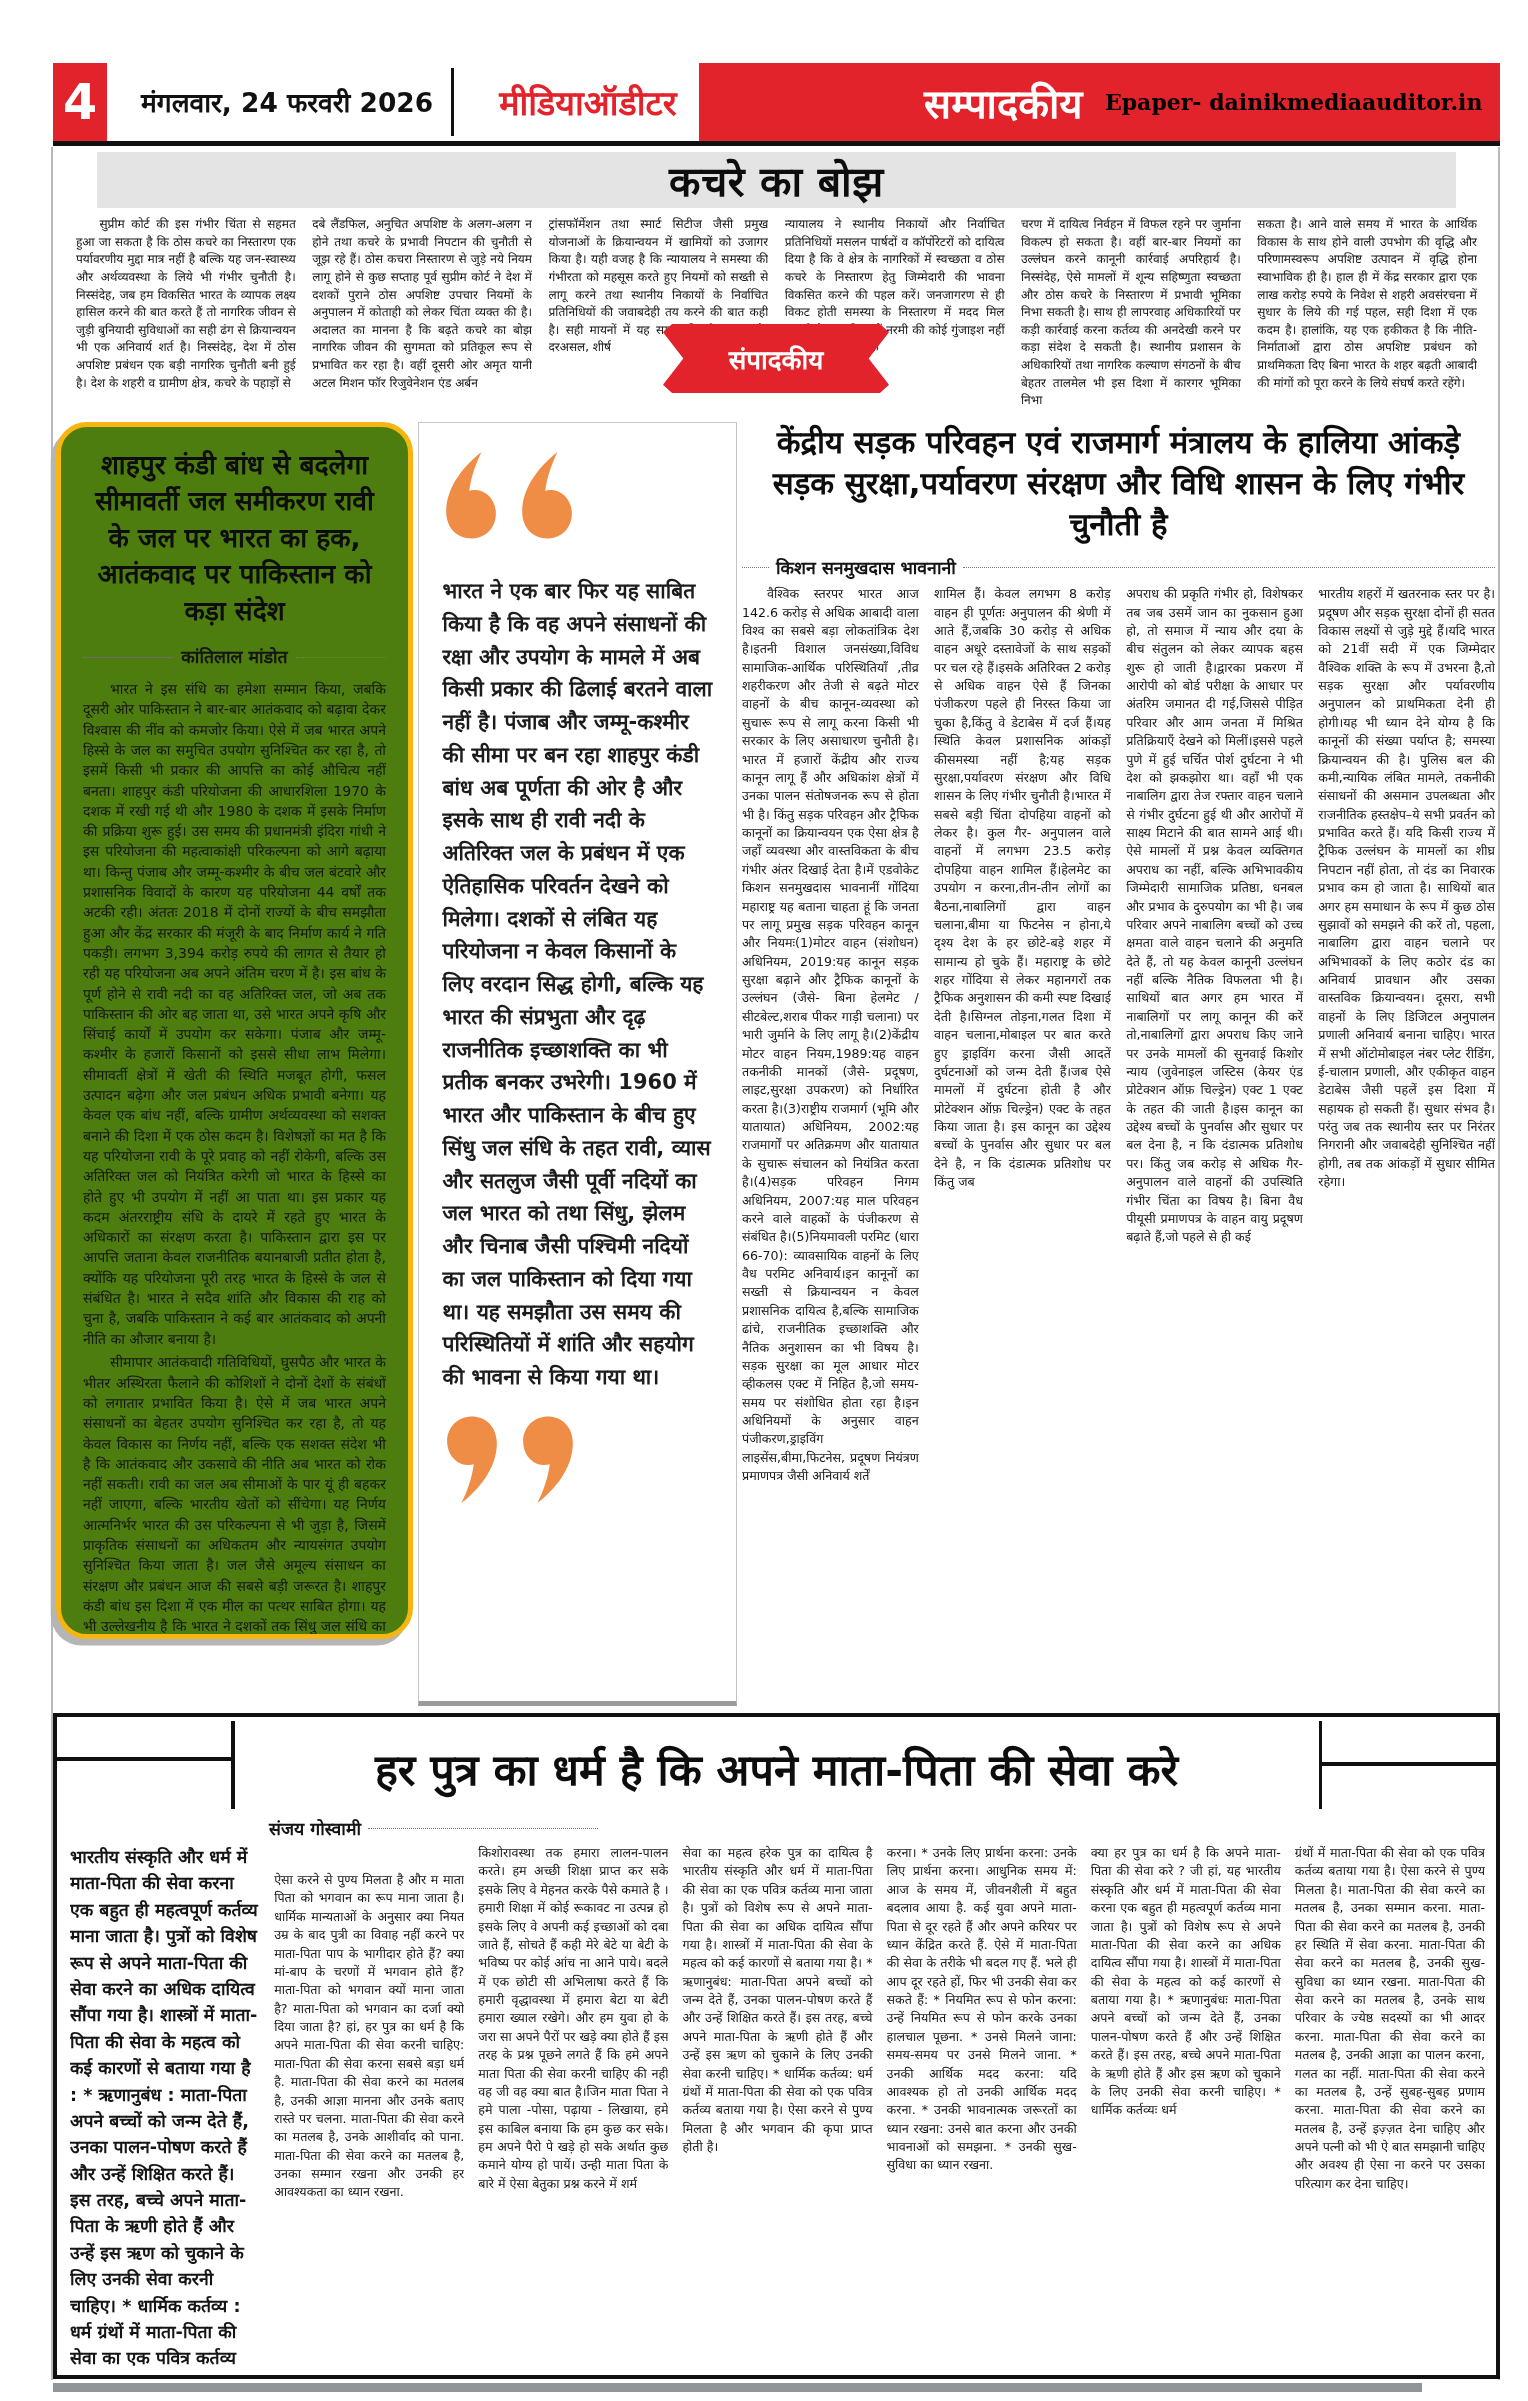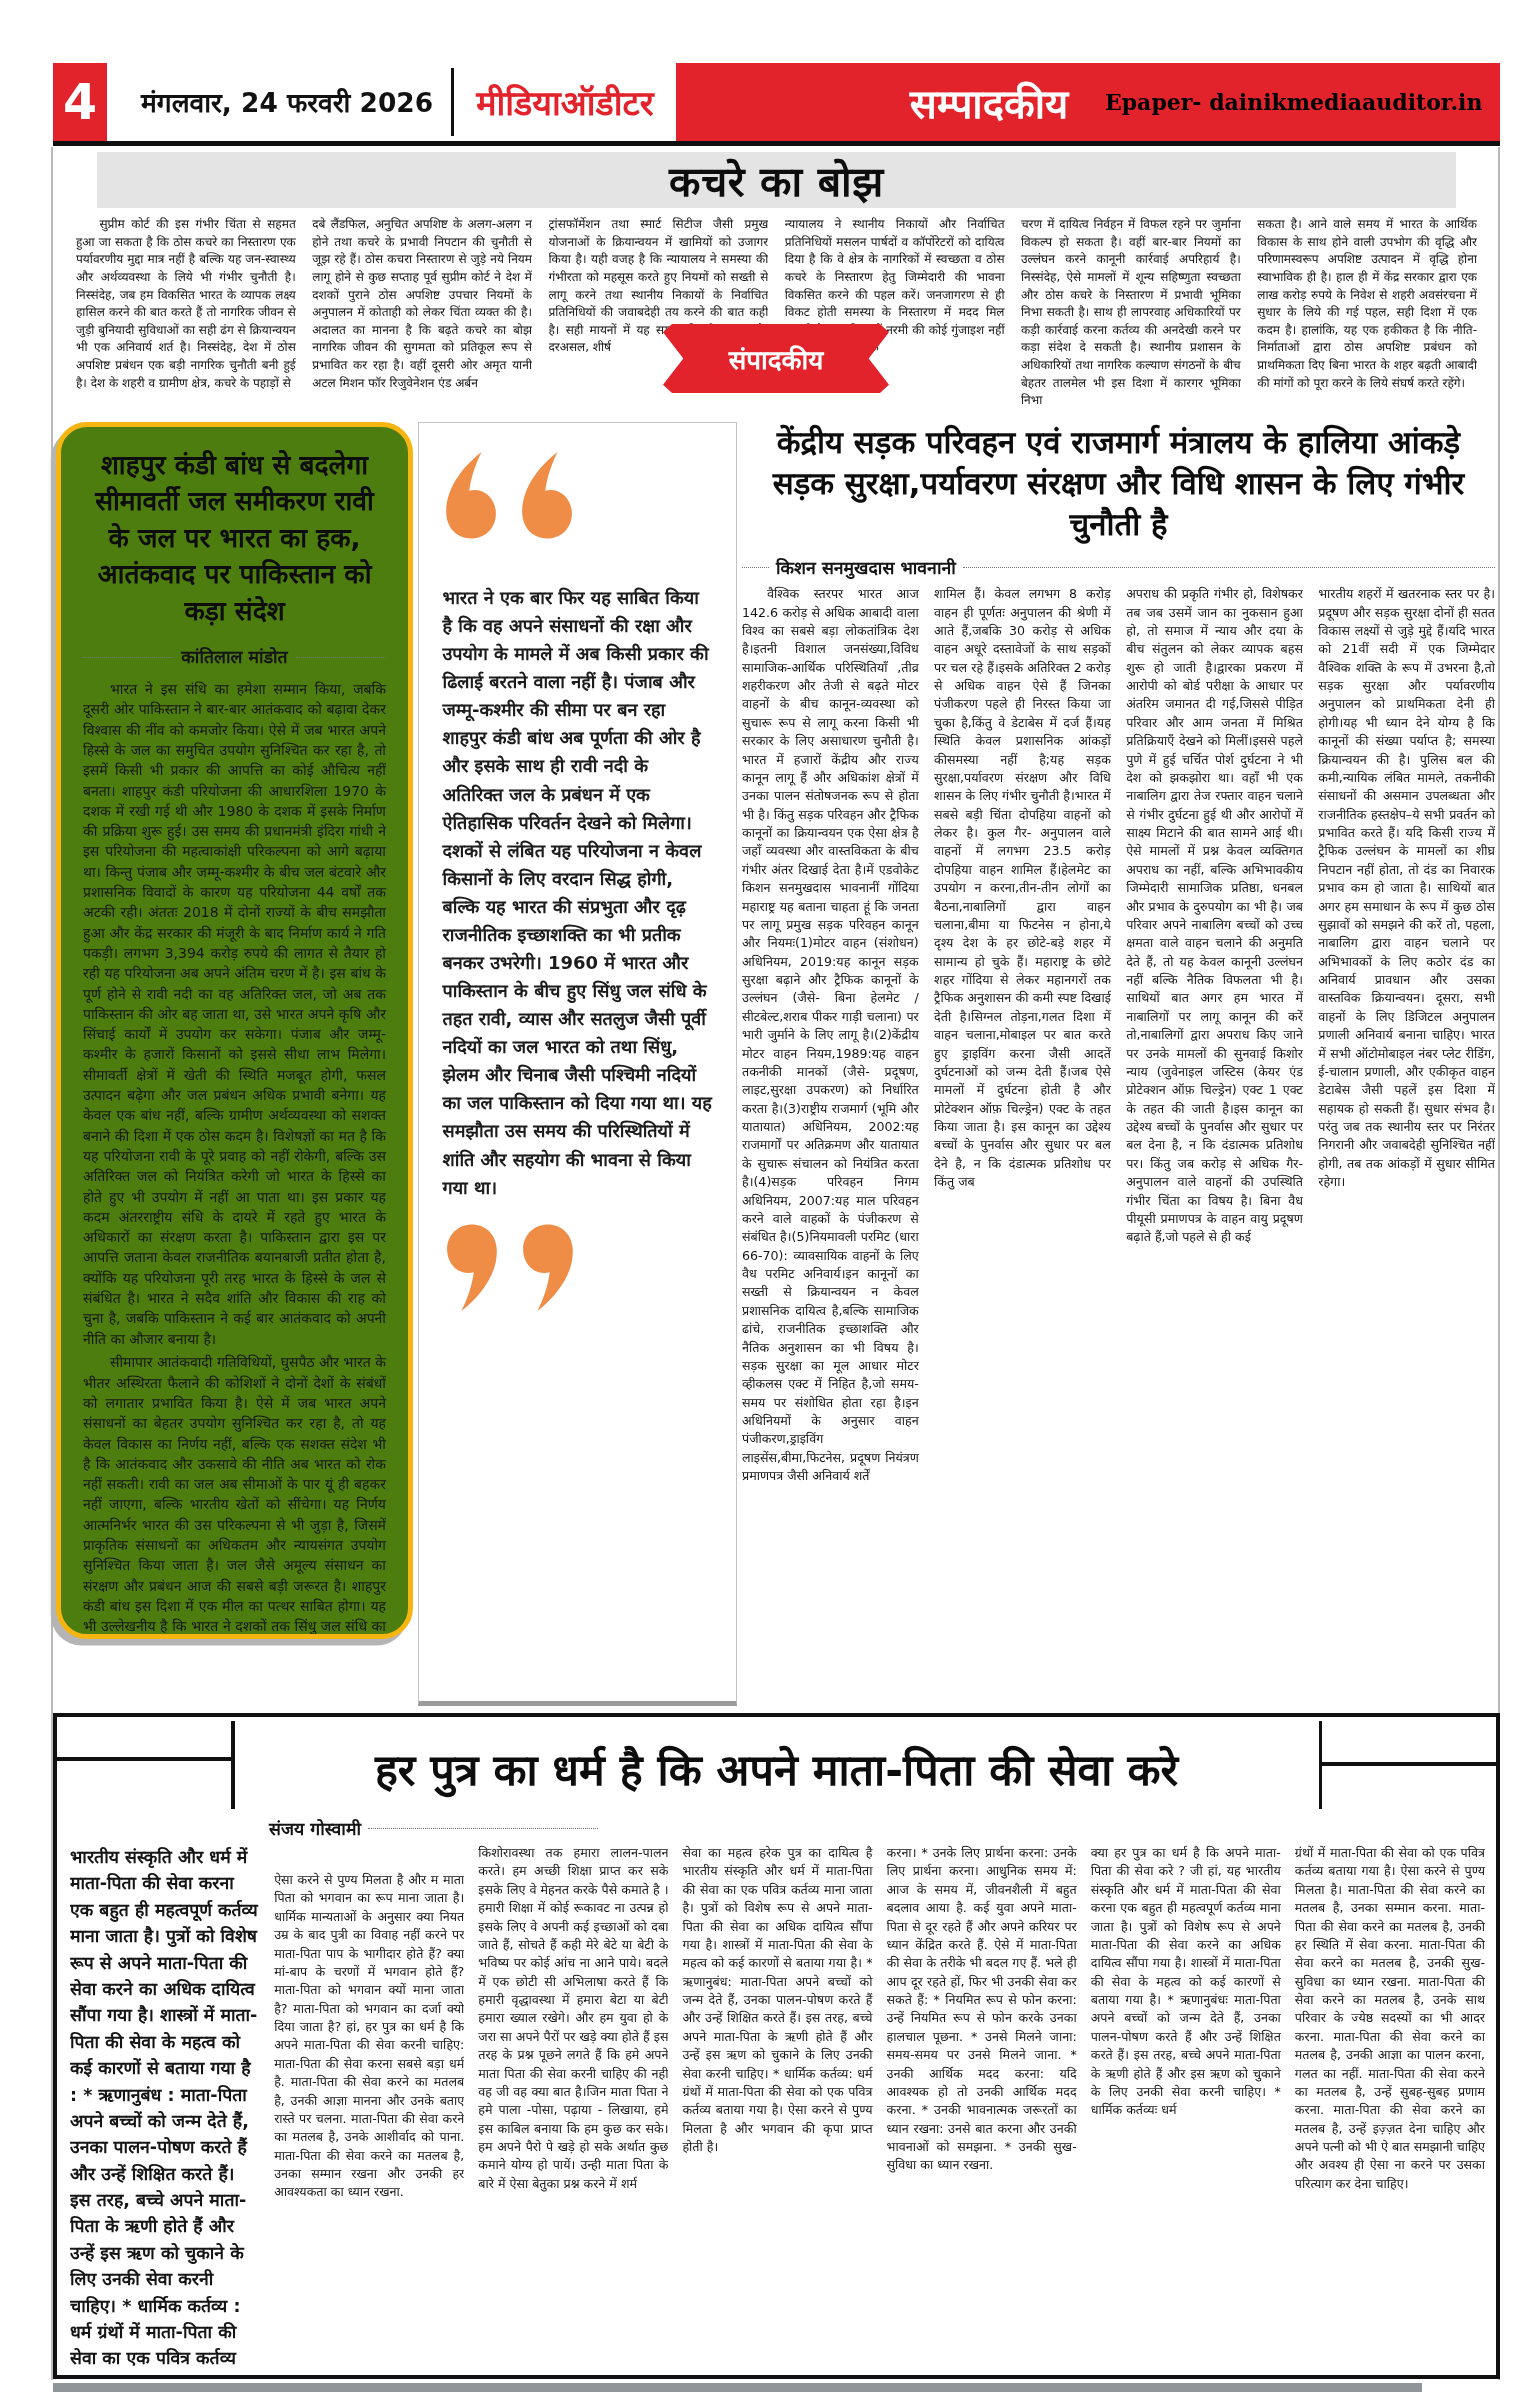--- a/index.html
+++ b/index.html
@@ -16,21 +16,21 @@
   #footer-bar{left:53px;top:2383px;width:1369px;height:9.4px;background:#8f9598;}
   
   #hdr{left:53px;top:63px;width:1447px;height:78px;display:flex;align-items:stretch;}
   .hdr-red{background:var(--red,#e2232b);}
   #hdr-page{width:54px;display:flex;align-items:center;justify-content:center;
     color:#fff;font-size:49px;font-weight:bold;}
   #hdr-date{width:344px;display:flex;align-items:center;padding-left:34px;box-sizing:border-box;
     font-size:26.4px;font-weight:bold;color:#111;background:#fff;}
   #hdr-div{width:2.9px;margin:4.7px 0;background:#111;}
   #hdr-logo{width:222px;display:flex;align-items:center;justify-content:center;
-    background:#fff;color:var(--red,#e2232b);font-size:34px;font-weight:bold;}
+    background:#fff;color:var(--red,#e2232b);font-size:34px;font-weight:bold;margin-left:23px;}
   #hdr-banner{flex:1;display:flex;align-items:center;position:relative;}
   #hdr-section{position:absolute;left:38%;transform:translateX(-50%);
     color:#fff;font-size:40px;font-weight:bold;}
   #hdr-epaper{position:absolute;right:17.6px;color:#000000;font-size:22px;font-weight:bold;
     font-family:"DejaVu Serif","Liberation Serif",serif;}
   #hdr-rule{left:53px;top:141px;width:1447px;height:4.7px;background:#101010;}
   
   #ed-band{left:97px;top:152px;width:1359px;height:56px;background:var(--band,#e4e4e4);
     display:flex;align-items:center;justify-content:center;}
   #ed-title{font-size:41px;font-weight:bold;color:#0d0d0d;letter-spacing:0.6px;}
@@ -50,21 +50,21 @@
   .byline-row .dots{flex:1;border-bottom:1.8px dotted #777;height:1.2px;}
   .byline{font-size:17.6px;font-weight:bold;white-space:nowrap;}
   .dam-para{font-size:14px;line-height:1.45;text-align:justify;text-indent:27px;margin:0 0 3.5px 0;}
   
   #quote{left:418px;top:422px;width:319px;height:1284px;box-sizing:border-box;
     border:1.2px solid #c4c4c4;border-bottom:5.3px solid #9b9b9b;background:#fff;
     padding:29px 23.5px;overflow:hidden;position:absolute;}
   .qmarks{display:flex;gap:20px;}
   .qmarks svg{width:56px;height:88px;}
   .qmarks.close{transform:rotate(180deg);width:133px;margin-top:21px;}
-  #quote-text{margin-top:44px;font-size:18px;line-height:1.56;font-weight:bold;color:#1c1c1c;}
+  #quote-text{margin-top:35px;font-size:21px;line-height:1.56;font-weight:bold;color:#1c1c1c;}
   
   #road{left:742px;top:422px;width:753px;height:1284px;overflow:hidden;position:absolute;}
   #road-headline{font-size:31px;line-height:1.32;font-weight:bold;text-align:center;color:#0d0d0d;}
   #road-byline-row{display:flex;align-items:center;gap:7px;margin:10.6px 0 5.9px 0;}
   #road-byline-row .dots{border-bottom:1.8px dotted #777;height:1.2px;}
   #road-byline-row .dots.pre{width:27px;}
   #road-byline-row .dots.post{flex:1;}
   #road-cols{display:flex;gap:15.3px;height:1134px;overflow:hidden;justify-content:space-between;}
   .road-col{flex:1;font-size:12.6px;line-height:1.46;text-align:justify;overflow:hidden;}
   .road-col:first-child{text-indent:25px;}

